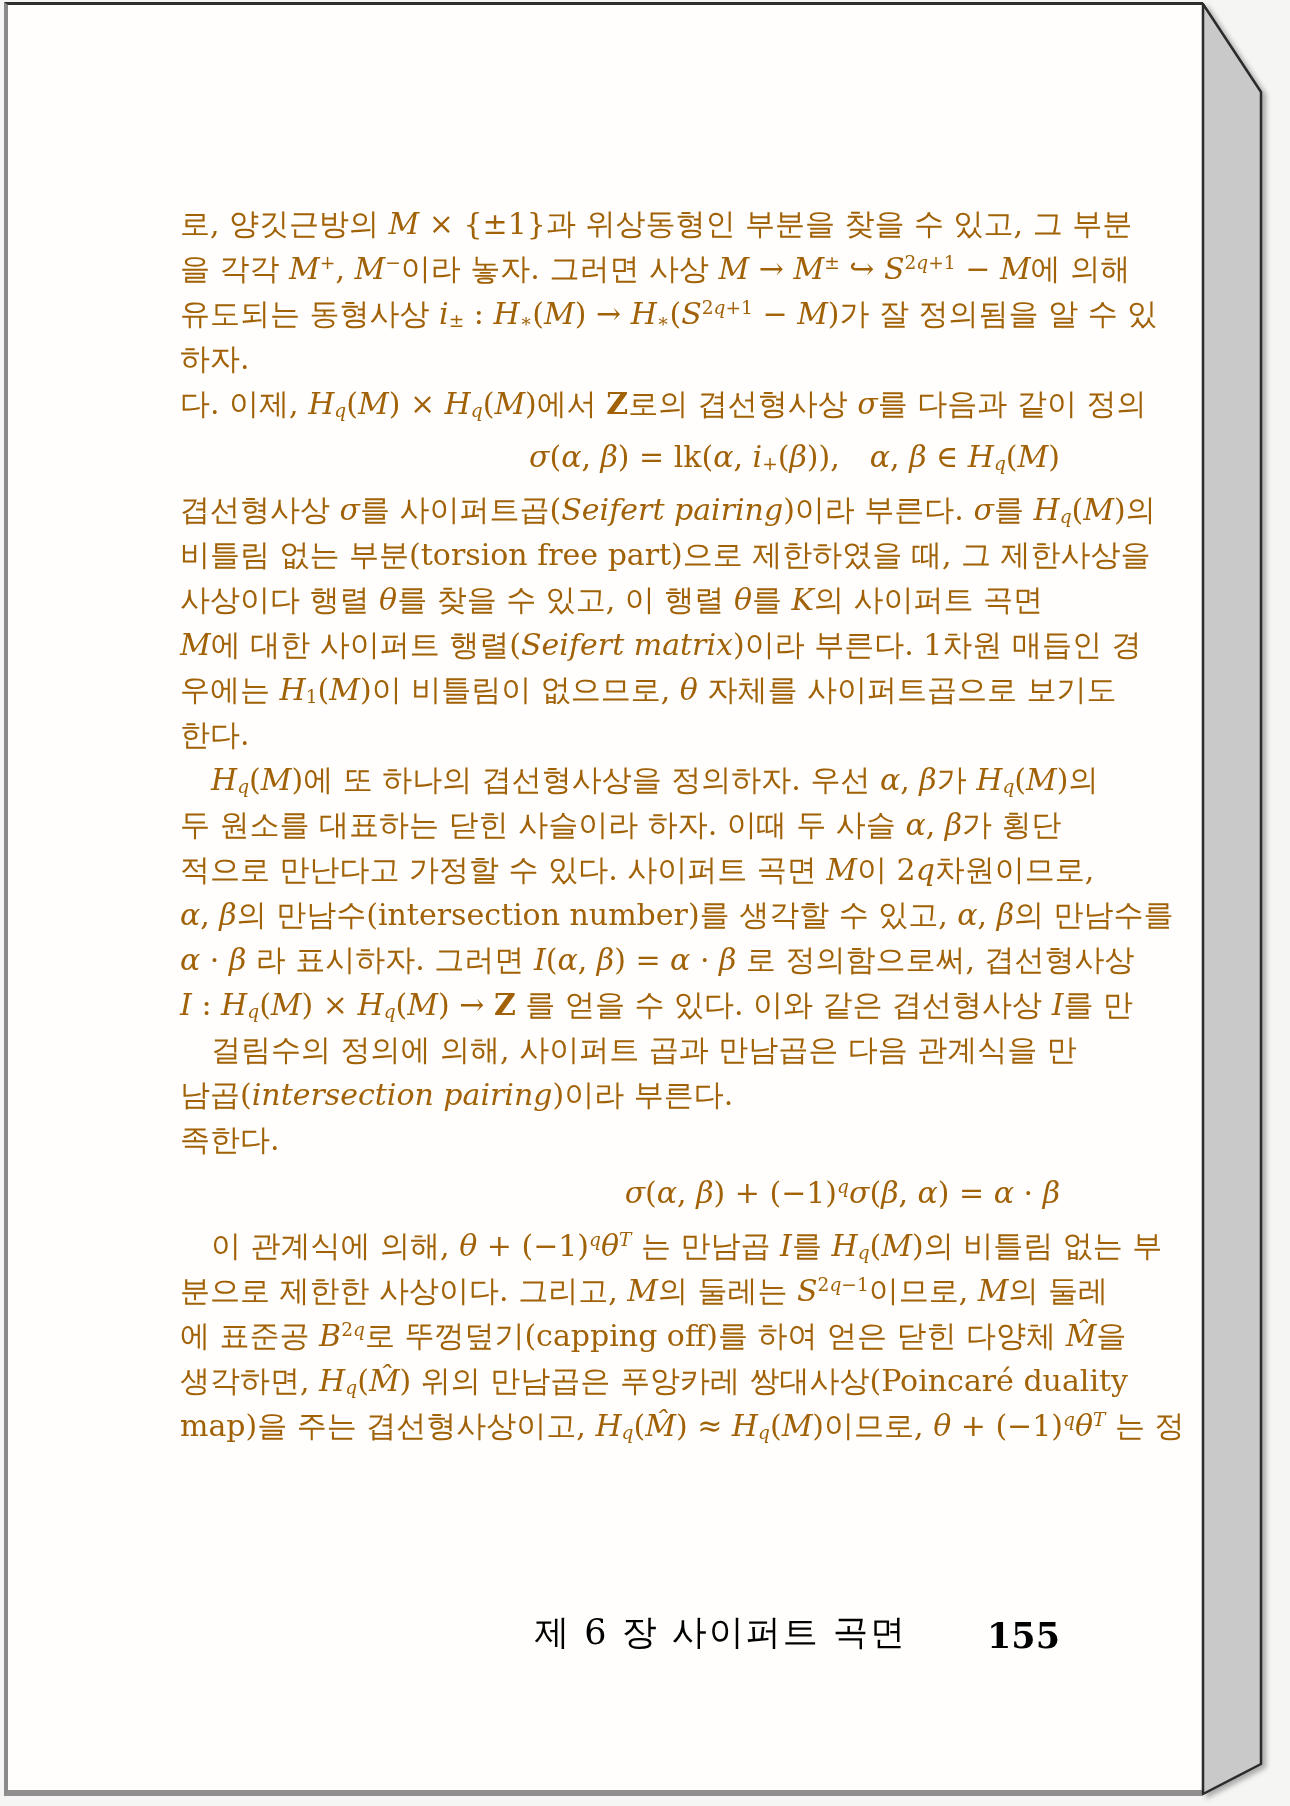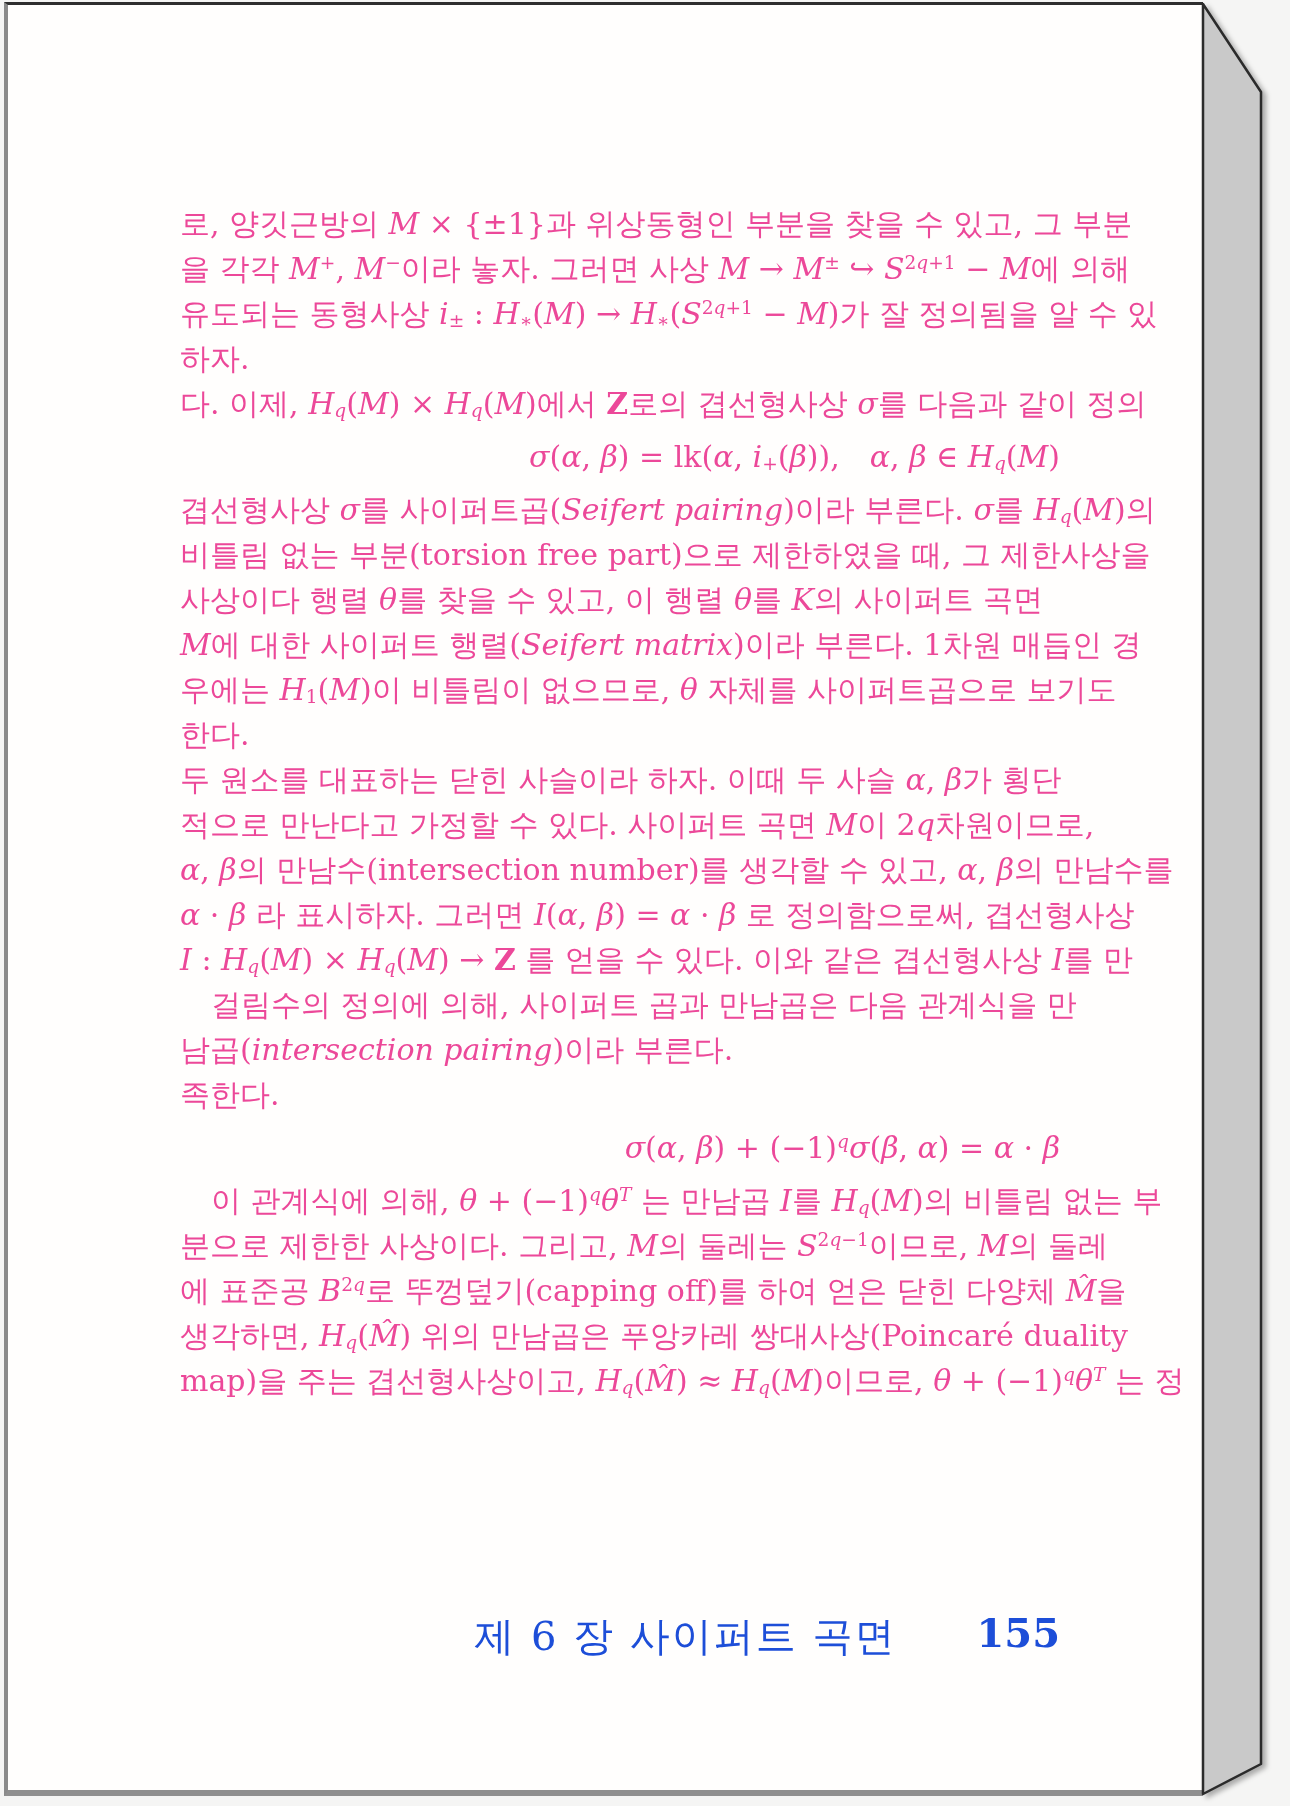--- a/index.html
+++ b/index.html
@@ -16,38 +16,38 @@
     border-left:4px solid #8a8a8a;
     border-top:3px solid #2e2e2e;
     border-bottom:6px solid #8f8f8f;
     box-sizing:border-box;
   }
   .edge-svg{position:absolute;left:0;top:0;width:1290px;height:1806px;pointer-events:none;}
   .edge-svg polygon{stroke:#2b2b2b;stroke-width:2.5;stroke-linejoin:round;
     filter:drop-shadow(4px 3px 2.5px rgba(0,0,0,0.30));}
   .text-block{
     position:absolute;left:172px;top:196px;width:880px;
-    color:#ec4899;font-size:30px;
+    color:#a16207;font-size:30px;
   }
   .line{
     height:45px;line-height:45px;
     white-space:nowrap;text-align:left;
   }
   .line.indent{padding-left:31px;}
   .line.formula{text-align:right;margin:8px 0;}
   .i{font-style:italic;}
   .b{font-weight:bold;}
   .sup,.sub{font-size:0.62em;line-height:0;}
   .sup{vertical-align:0.55em;}
   .sub{vertical-align:-0.18em;}
   .sup.i,.sub.i{font-style:italic;}
   .footer{
     position:absolute;left:172px;top:1604px;width:880px;
-    display:flex;justify-content:flex-end;align-items:flex-start;
-    color:#1d4ed8;font-size:40px;
+    display:flex;justify-content:flex-end;align-items:flex-end;
+    color:#000000;font-size:35px;
   }
   .footer .chapter{letter-spacing:2px;}
   .footer .pagenum{margin-left:80px;font-weight:600;}
 </style>
 </head>
 <body>
 
 <div class="paper">
   <div class="text-block">
       <div class="line"><span>로, 양깃근방의 </span><span class="i">M</span><span> × {±1}과 위상동형인 부분을 찾을 수 있고, 그 부분</span></div>
@@ -55,20 +55,21 @@
       <div class="line"><span>유도되는 동형사상 </span><span class="i">i</span><span class="sub">±</span><span> : </span><span class="i">H</span><span class="sub">∗</span><span>(</span><span class="i">M</span><span>) → </span><span class="i">H</span><span class="sub">∗</span><span>(</span><span class="i">S</span><span class="sup">2</span><span class="sup i">q</span><span class="sup">+1</span><span> − </span><span class="i">M</span><span>)가 잘 정의됨을 알 수 있</span></div>
       <div class="line"><span>하자.</span></div>
       <div class="line"><span>다. 이제, </span><span class="i">H</span><span class="sub i">q</span><span>(</span><span class="i">M</span><span>) × </span><span class="i">H</span><span class="sub i">q</span><span>(</span><span class="i">M</span><span>)에서 </span><span class="b">Z</span><span>로의 겹선형사상 </span><span class="i">σ</span><span>를 다음과 같이 정의</span></div>
       <div class="line formula"><span class="i">σ</span><span>(</span><span class="i">α</span><span>, </span><span class="i">β</span><span>) = lk(</span><span class="i">α</span><span>, </span><span class="i">i</span><span class="sub">+</span><span>(</span><span class="i">β</span><span>)),  </span><span class="i">α</span><span>, </span><span class="i">β</span><span> ∈ </span><span class="i">H</span><span class="sub i">q</span><span>(</span><span class="i">M</span><span>)</span></div>
       <div class="line"><span>겹선형사상 </span><span class="i">σ</span><span>를 사이퍼트곱(</span><span class="i">Seifert pairing</span><span>)이라 부른다. </span><span class="i">σ</span><span>를 </span><span class="i">H</span><span class="sub i">q</span><span>(</span><span class="i">M</span><span>)의</span></div>
       <div class="line"><span>비틀림 없는 부분(torsion free part)으로 제한하였을 때, 그 제한사상을</span></div>
       <div class="line"><span>사상이다 행렬 </span><span class="i">θ</span><span>를 찾을 수 있고, 이 행렬 </span><span class="i">θ</span><span>를 </span><span class="i">K</span><span>의 사이퍼트 곡면</span></div>
       <div class="line"><span class="i">M</span><span>에 대한 사이퍼트 행렬(</span><span class="i">Seifert matrix</span><span>)이라 부른다. 1차원 매듭인 경</span></div>
       <div class="line"><span>우에는 </span><span class="i">H</span><span class="sub">1</span><span>(</span><span class="i">M</span><span>)이 비틀림이 없으므로, </span><span class="i">θ</span><span> 자체를 사이퍼트곱으로 보기도</span></div>
       <div class="line"><span>한다.</span></div>
+      <div class="line indent"><span class="i">H</span><span class="sub i">q</span><span>(</span><span class="i">M</span><span>)에 또 하나의 겹선형사상을 정의하자. 우선 </span><span class="i">α</span><span>, </span><span class="i">β</span><span>가 </span><span class="i">H</span><span class="sub i">q</span><span>(</span><span class="i">M</span><span>)의</span></div>
       <div class="line"><span>두 원소를 대표하는 닫힌 사슬이라 하자. 이때 두 사슬 </span><span class="i">α</span><span>, </span><span class="i">β</span><span>가 횡단</span></div>
       <div class="line"><span>적으로 만난다고 가정할 수 있다. 사이퍼트 곡면 </span><span class="i">M</span><span>이 2</span><span class="i">q</span><span>차원이므로,</span></div>
       <div class="line"><span class="i">α</span><span>, </span><span class="i">β</span><span>의 만남수(intersection number)를 생각할 수 있고, </span><span class="i">α</span><span>, </span><span class="i">β</span><span>의 만남수를</span></div>
       <div class="line"><span class="i">α</span><span> · </span><span class="i">β</span><span> 라 표시하자. 그러면 </span><span class="i">I</span><span>(</span><span class="i">α</span><span>, </span><span class="i">β</span><span>) = </span><span class="i">α</span><span> · </span><span class="i">β</span><span> 로 정의함으로써, 겹선형사상</span></div>
       <div class="line"><span class="i">I</span><span> : </span><span class="i">H</span><span class="sub i">q</span><span>(</span><span class="i">M</span><span>) × </span><span class="i">H</span><span class="sub i">q</span><span>(</span><span class="i">M</span><span>) → </span><span class="b">Z</span><span> 를 얻을 수 있다. 이와 같은 겹선형사상 </span><span class="i">I</span><span>를 만</span></div>
       <div class="line indent"><span>걸림수의 정의에 의해, 사이퍼트 곱과 만남곱은 다음 관계식을 만</span></div>
       <div class="line"><span>남곱(</span><span class="i">intersection pairing</span><span>)이라 부른다.</span></div>
       <div class="line"><span>족한다.</span></div>
       <div class="line formula"><span class="i">σ</span><span>(</span><span class="i">α</span><span>, </span><span class="i">β</span><span>) + (−1)</span><span class="sup i">q</span><span class="i">σ</span><span>(</span><span class="i">β</span><span>, </span><span class="i">α</span><span>) = </span><span class="i">α</span><span> · </span><span class="i">β</span></div>
       <div class="line indent"><span>이 관계식에 의해, </span><span class="i">θ</span><span> + (−1)</span><span class="sup i">q</span><span class="i">θ</span><span class="sup i">T</span><span> 는 만남곱 </span><span class="i">I</span><span>를 </span><span class="i">H</span><span class="sub i">q</span><span>(</span><span class="i">M</span><span>)의 비틀림 없는 부</span></div>

